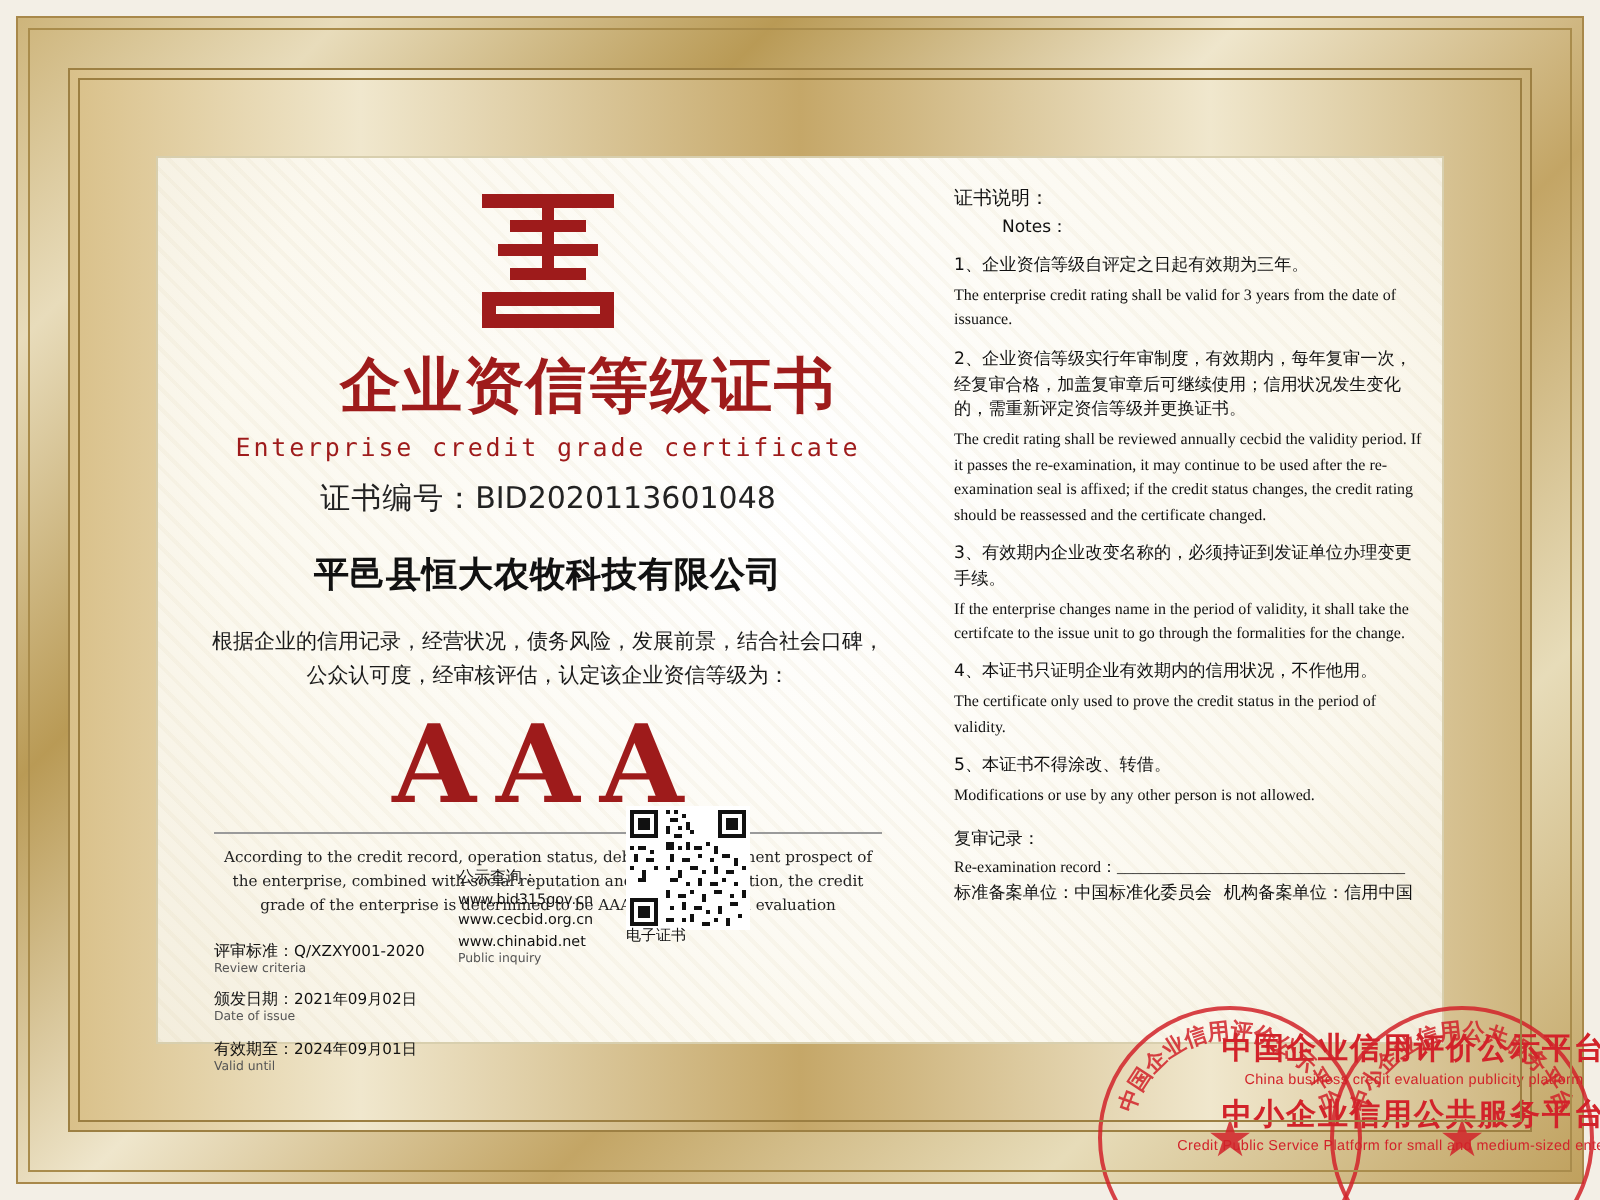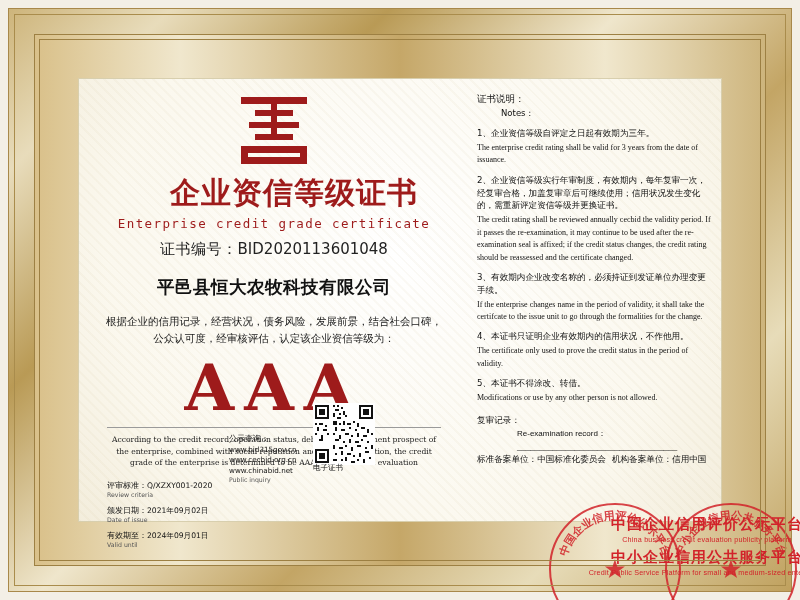--- a/index.html
+++ b/index.html
@@ -79,21 +79,21 @@
     font-size:17.5px;font-weight:bold;color:#111;letter-spacing:.5px;
   }
   .desc-cn{
     margin:14px 24px 0 24px;
     font-family:"DejaVu Sans", sans-serif;
     font-size:10.5px;line-height:1.65;color:#1a1a1a;text-align:center;
   }
   .grade{
     margin-top:6px;
     font-family:"DejaVu Serif", serif;
-    font-size:64px;font-weight:bold;color:#9e1b1b;letter-spacing:10px;
+    font-size:54px;font-weight:bold;color:#9e1b1b;letter-spacing:10px;
     line-height:1.05;
   }
   .rule{
     margin:6px 28px 0 28px;border-top:1px solid #9a9a9a;
   }
   .desc-en{
     margin:6px 26px 0 26px;
     font-size:7.6px;line-height:1.55;color:#222;text-align:center;
     font-family:"DejaVu Serif", serif;
   }
@@ -125,21 +125,21 @@
     position:absolute;left:398px;top:14px;right:10px;
     font-family:"DejaVu Sans", sans-serif;
     color:#111;
   }
   .notes-h-cn{font-size:9.5px;margin-bottom:2px;}
   .notes-h-en{font-size:8.5px;margin-bottom:7px;margin-left:24px;}
   .note-cn{font-size:8.6px;line-height:1.5;margin-bottom:2px;}
   .note-en{font-size:8px;line-height:1.55;margin-bottom:7px;color:#111;
            font-family:Liberation Serif, serif;}
   .reexam{font-size:8.6px;margin-top:10px;line-height:1.6;}
-  .reexam .en{font-size:8px;font-family:Liberation Sans, sans-serif;margin-left:40px;}
+  .reexam .en{font-size:8px;font-family:Liberation Serif, serif;}
   .filing{
     font-size:8.6px;display:flex;gap:6px;
   }
   
   .seal{
     position:absolute;border:2.5px solid #d2232a;border-radius:50%;
     opacity:.85;
   }
   .seal1{left:470px;top:424px;width:128px;height:128px;}
   .seal2{left:586px;top:424px;width:128px;height:128px;}

